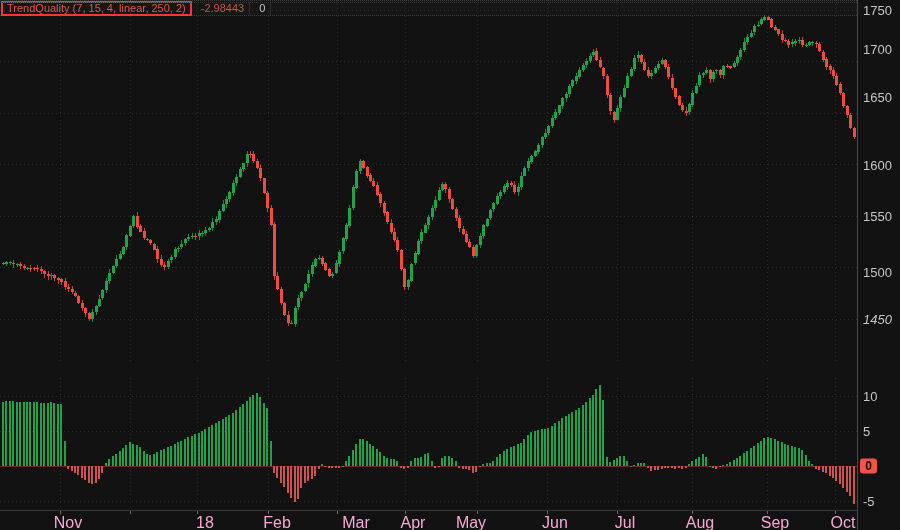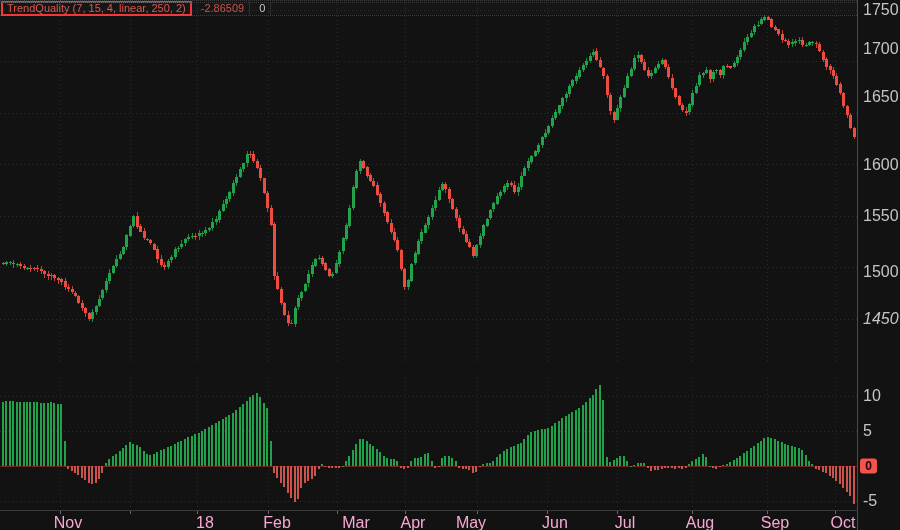--- a/index.html
+++ b/index.html
@@ -6,21 +6,21 @@
   #window{position:relative;width:900px;height:530px;background:#121212;overflow:hidden;
           font-family:"Liberation Sans","DejaVu Sans",sans-serif;}
   .panel{position:absolute;left:0;}
   #main-panel{top:0;width:857px;height:362px;}
   #strip{top:362px;width:857px;height:16px;background:#161616;
          border-top:1px dotted #3a3a3a;border-bottom:1px dotted #3a3a3a;box-sizing:border-box;
          display:flex;align-items:center;font-size:11px;line-height:12px;}
   #lower-panel{top:378px;width:857px;height:132px;}
   #right-axis{position:absolute;left:857px;top:0;width:43px;height:530px;border-left:1px solid #4a4a4a;}
   #bottom-axis{position:absolute;left:0;top:510px;width:857px;height:20px;border-top:1px solid #3a3a3a;}
-  .ylab{position:absolute;left:5px;color:#c5c5c5;font-size:16px;transform:translateY(-50%);}
+  .ylab{position:absolute;left:5px;color:#c5c5c5;font-size:13px;transform:translateY(-50%);}
   .xlab{position:absolute;top:3px;color:#f9a8d4;font-size:16px;transform:translateX(-50%);}
   #zero-badge{position:absolute;left:2px;width:17px;height:15px;border-radius:3px;
               text-align:center;font-size:12px;font-weight:bold;transform:translateY(-50%);}
   #ind-box{margin-left:1px;padding:0 4px;border:2px solid #f23837;color:#d85750;height:11px;
            display:flex;align-items:center;white-space:nowrap;}
   .chip{margin-left:4px;padding:0 5px;color:#c9524b;border-right:1px solid #2e2e2e;height:13px;
         display:flex;align-items:center;white-space:nowrap;}
   .chip.gray{color:#c5c5c5;}
   svg{position:absolute;left:0;top:0;}
   .topline{position:absolute;left:0;top:2px;width:857px;border-top:1px dotted #3a3a3a;}
@@ -548,21 +548,21 @@
         <rect x="846" y="105.62224929810395" width="3" height="9.386768588782132" fill="#ef4b3e" shape-rendering="crispEdges"></rect>
         <line x1="850.5" y1="113.27684244660983" x2="850.5" y2="128.88611711865354" stroke="#c24138" shape-rendering="crispEdges"></line>
         <rect x="849" y="115.39003786935216" width="3" height="12.688097352758732" fill="#ef4b3e" shape-rendering="crispEdges"></rect>
         <line x1="854.5" y1="127.13089624910508" x2="854.5" y2="138.63284462038897" stroke="#c24138" shape-rendering="crispEdges"></line>
         <rect x="853" y="127.95882694800831" width="3" height="9.173245189604259" fill="#ef4b3e" shape-rendering="crispEdges"></rect>
       </svg>
     </div>
 
   <div id="strip">
     <div id="ind-box">TrendQuality (7, 15, 4, linear, 250, 2)</div>
-    <div class="chip">-2.86509</div>
+    <div class="chip">-2.98443</div>
     <div class="chip gray">0</div>
   </div>
 
   <div id="lower-panel" class="panel">
       <svg width="857" height="132">
         <line x1="0" y1="18" x2="857" y2="18" stroke="rgba(255,255,255,0.10)" stroke-dasharray="1 3" shape-rendering="crispEdges"></line>
         <line x1="0" y1="53" x2="857" y2="53" stroke="rgba(255,255,255,0.10)" stroke-dasharray="1 3" shape-rendering="crispEdges"></line>
         <line x1="0" y1="123" x2="857" y2="123" stroke="rgba(255,255,255,0.10)" stroke-dasharray="1 3" shape-rendering="crispEdges"></line>
         <line x1="60" y1="0" x2="60" y2="132" stroke="rgba(255,255,255,0.10)" stroke-dasharray="1 3" shape-rendering="crispEdges"></line>
         <line x1="130" y1="0" x2="130" y2="132" stroke="rgba(255,255,255,0.10)" stroke-dasharray="1 3" shape-rendering="crispEdges"></line>

